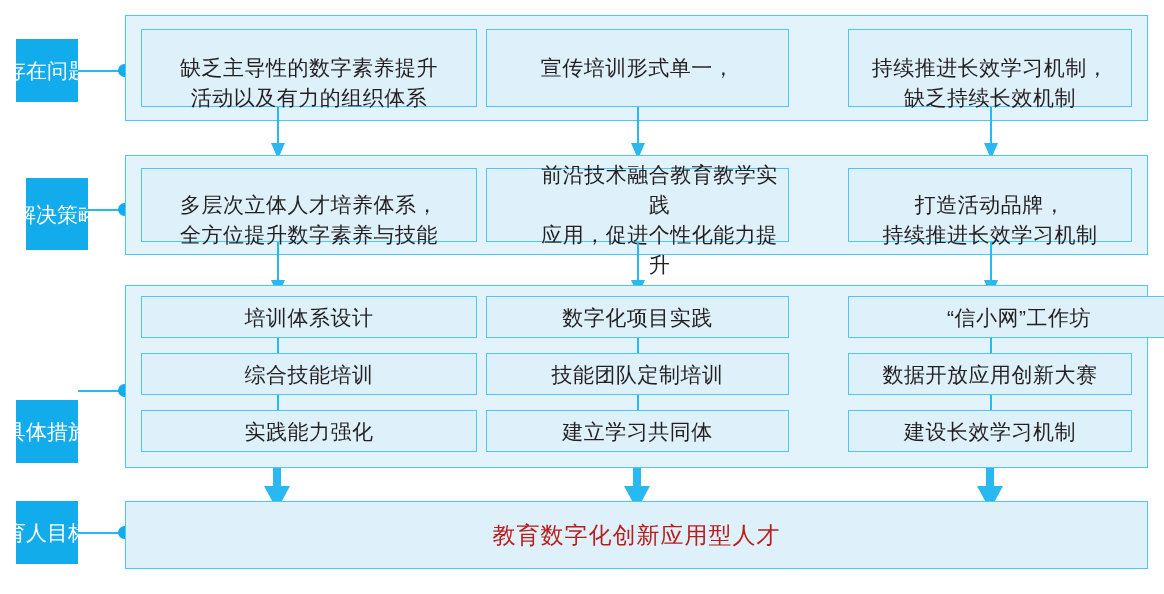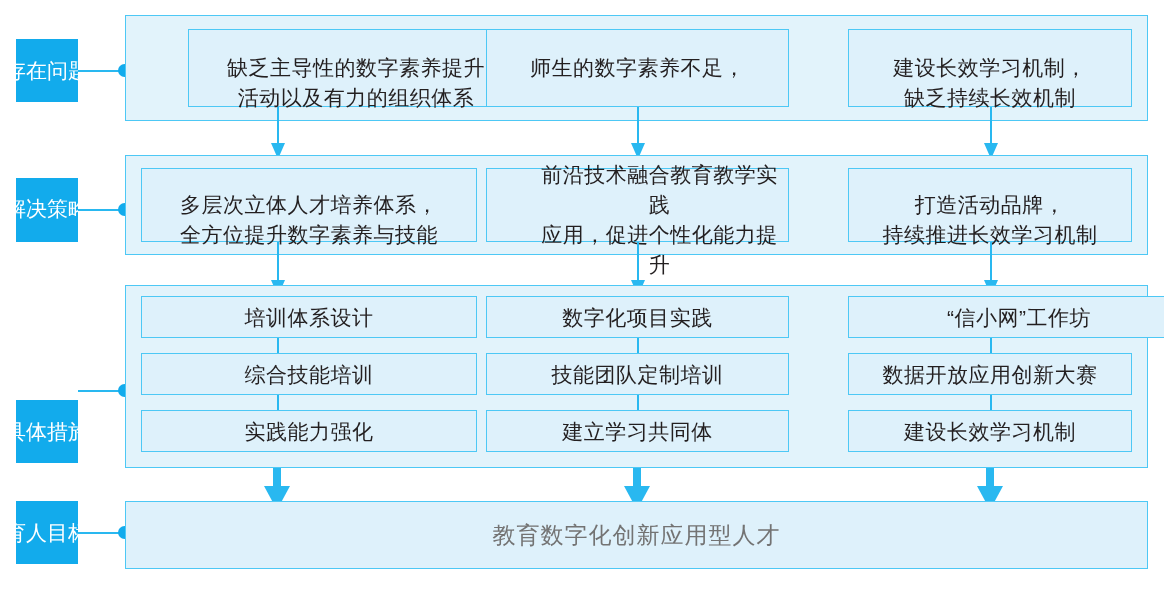--- a/index.html
+++ b/index.html
@@ -43,21 +43,21 @@
   }
   .box .txt{
     display:block;font-size:21px;line-height:30px;white-space:pre-line;
     letter-spacing:0.5px;
   }
   .box.one .txt{line-height:1;}
 
   .goalbox{
     position:absolute;background:#DEF1FB;border:1.5px solid #4DC8F5;
     box-sizing:border-box;display:flex;align-items:center;justify-content:center;
-    color:#737373;font-size:23px;letter-spacing:1px;
+    color:#b91c1c;font-size:23px;letter-spacing:1px;
   }
 
   
   .arrow{position:absolute;}
   .arrow .shaft{position:absolute;background:#29B8F0;}
   .arrow .head{position:absolute;width:0;height:0;}
 
   
   .tick{position:absolute;width:2px;background:#29B8F0;}
 </style>
@@ -68,50 +68,50 @@
 
   <div class="tab" style="left:16px;top:39px;height:63px;">
     <span>存在</span>
     <span>问题</span>
   </div>
   <div class="connector" style="left:78px;top:70px;width:53px;"></div>
   <div class="dot" style="left:118px;top:64px;"></div>
 
   <div class="panel" style="left:125px;top:15px;width:1023px;height:106px;"></div>
 
-  <div class="box" style="left:141px;top:29px;width:336px;height:78px;margin-left:47px;">
+  <div class="box" style="left:141px;top:29px;width:336px;height:78px;">
     <span class="txt">
       <span>缺乏主导性的数字素养提升</span><br><span>活动以及有力的组织体系</span>
     </span>
   </div>
   <div class="box" style="left:486px;top:29px;width:303px;height:78px;">
     <span class="txt">
-      <span>师生的数字素养不足，</span><br>
+      <span>宣传培训形式单一，</span><br>
     </span>
   </div>
   <div class="box" style="left:848px;top:29px;width:284px;height:78px;">
     <span class="txt">
-      <span>建设长效学习机制，</span><br><span>缺乏持续长效机制</span>
+      <span>持续推进长效学习机制，</span><br><span>缺乏持续长效机制</span>
     </span>
   </div>
 
   <div class="arrow" style="left:271px;top:107px;width:14px;height:52px;">
     <div class="shaft" style="left:6px;top:0;width:2px;height:40px;"></div>
     <div class="head" style="left:0;top:36px;border-left:7px solid transparent;border-right:7px solid transparent;border-top:16px solid #29B8F0;"></div>
   </div>
   <div class="arrow" style="left:631px;top:107px;width:14px;height:52px;">
     <div class="shaft" style="left:6px;top:0;width:2px;height:40px;"></div>
     <div class="head" style="left:0;top:36px;border-left:7px solid transparent;border-right:7px solid transparent;border-top:16px solid #29B8F0;"></div>
   </div>
   <div class="arrow" style="left:984px;top:107px;width:14px;height:52px;">
     <div class="shaft" style="left:6px;top:0;width:2px;height:40px;"></div>
     <div class="head" style="left:0;top:36px;border-left:7px solid transparent;border-right:7px solid transparent;border-top:16px solid #29B8F0;"></div>
   </div>
 
-  <div class="tab" style="left:16px;top:178px;height:64px;font-family:Liberation Mono, monospace;">
+  <div class="tab" style="left:26px;top:178px;height:72px;">
     <span>解决</span>
     <span>策略</span>
   </div>
   <div class="connector" style="left:78px;top:209px;width:53px;"></div>
   <div class="dot" style="left:118px;top:203px;"></div>
 
   <div class="panel" style="left:125px;top:155px;width:1023px;height:100px;"></div>
 
   <div class="box" style="left:141px;top:168px;width:336px;height:74px;">
     <span class="txt">

